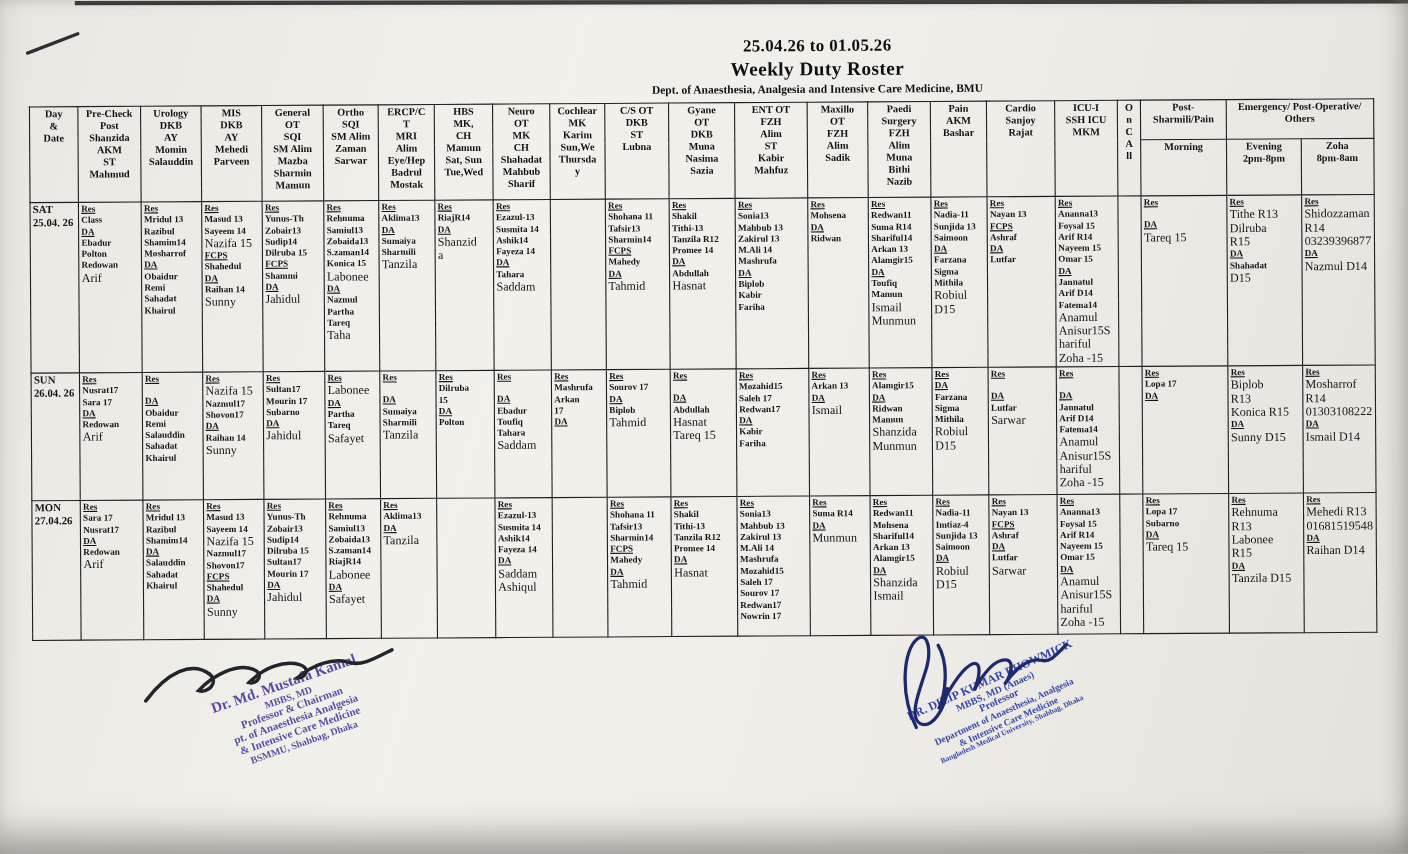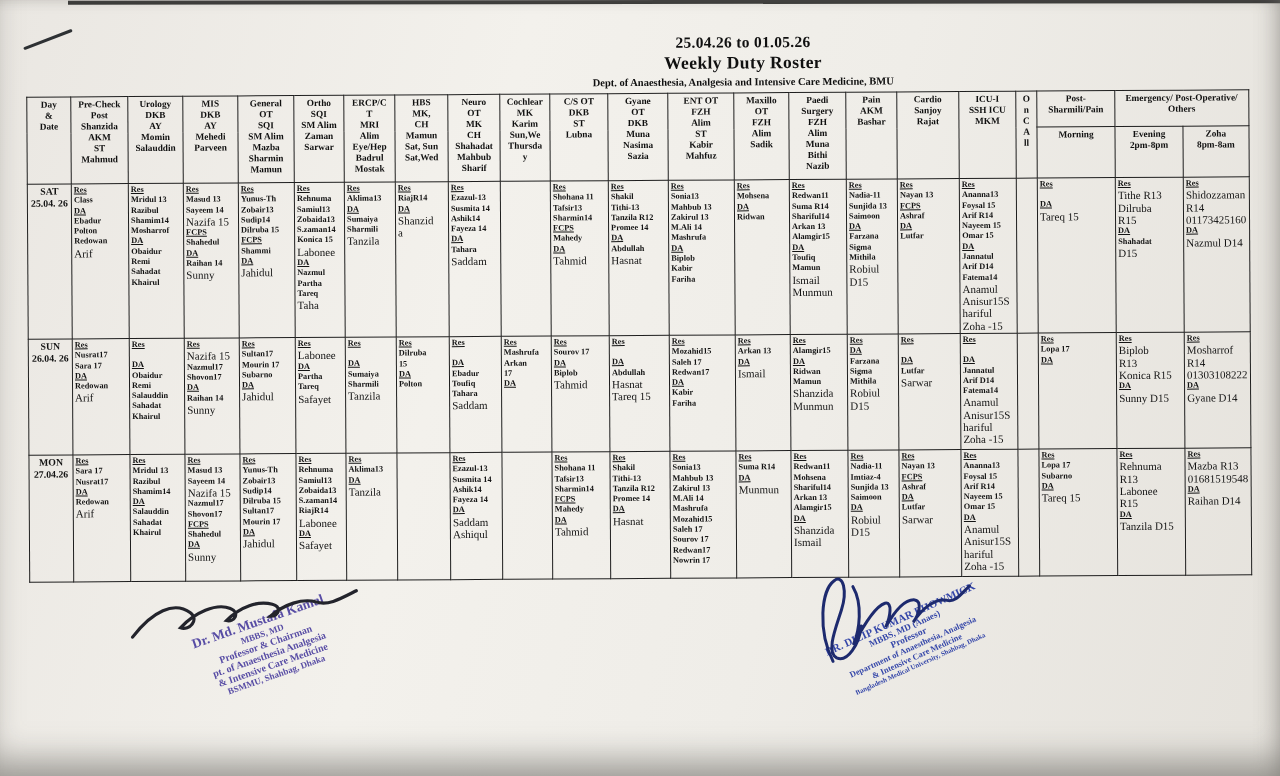--- a/index.html
+++ b/index.html
@@ -17,21 +17,21 @@
   .title-heading{font-size:17.5px;font-weight:700;margin-top:1px;letter-spacing:.4px;}
   .title-dept{font-size:10.5px;font-weight:700;margin-top:3px;}
   table.roster{position:absolute;left:28px;top:93px;border-collapse:collapse;table-layout:fixed;}
   .roster th,.roster td{border:1.4px solid #1f1f1f;vertical-align:top;padding:1px 2px;overflow:hidden;}
   .roster th{font-size:9.3px;font-weight:700;white-space:pre-line;line-height:1.18;text-align:center;padding-top:2px;color:#101010;}
   .roster td{font-size:8.3px;line-height:1.24;text-align:left;color:#141414;}
   .roster td .ln{font-weight:700;}
   .roster td .kw{text-decoration:underline;}
   .roster td .lg{font-weight:400;font-size:11px;line-height:1.12;}
   .roster td .gap{height:10px;}
-  .roster td.day-cell{text-align:center;}
+  .roster td.day-cell{text-align:left;}
   .roster td.day-cell .ln{font-size:9.8px;}
   .stamp-text{position:absolute;z-index:20;text-align:center;}
   .stamp-left{left:140px;top:610px;width:250px;transform:rotate(-19deg);color:#4b3f9f;opacity:.92;}
   .stamp-left div:nth-child(1){font-size:13.5px;font-weight:700;}
   .stamp-left div:nth-child(2){font-size:9px;font-weight:700;}
   .stamp-left div:nth-child(3){font-size:10px;font-weight:700;}
   .stamp-left div:nth-child(4){font-size:10px;font-weight:700;}
   .stamp-left div:nth-child(5){font-size:10px;font-weight:700;}
   .stamp-left div:nth-child(6){font-size:9px;font-weight:700;}
   .stamp-right{left:778px;top:612px;width:260px;transform:rotate(-24deg);color:#2b3ea6;opacity:.95;}
@@ -120,21 +120,21 @@
 MRI
 Alim
 Eye/Hep
 Badrul
 Mostak</th>
             <th rowspan="2">HBS
 MK,
 CH
 Mamun
 Sat, Sun
-Sat,Wed</th>
+Tue,Wed</th>
             <th rowspan="2">Neuro
 OT
 MK
 CH
 Shahadat
 Mahbub
 Sharif</th>
             <th rowspan="2">Cochlear
 MK
 Karim
@@ -385,21 +385,21 @@
               <div class="ln lg">Dilruba</div>
               <div class="ln lg">R15</div>
               <div class="ln kw">DA</div>
               <div class="ln">Shahadat</div>
               <div class="ln lg">D15</div>
             </td>
             <td>
               <div class="ln kw">Res</div>
               <div class="ln lg">Shidozzaman</div>
               <div class="ln lg">R14</div>
-              <div class="ln lg">01173425160</div>
+              <div class="ln lg">03239396877</div>
               <div class="ln kw">DA</div>
               <div class="ln lg">Nazmul D14</div>
             </td>
           </tr>
           <tr style="height: 116px;">
             <td class="day-cell">
               <div class="ln">SUN</div>
               <div class="ln">26.04. 26</div>
             </td>
             <td>
@@ -556,21 +556,21 @@
               <div class="ln lg">Konica R15</div>
               <div class="ln kw">DA</div>
               <div class="ln lg">Sunny D15</div>
             </td>
             <td>
               <div class="ln kw">Res</div>
               <div class="ln lg">Mosharrof</div>
               <div class="ln lg">R14</div>
               <div class="ln lg">01303108222</div>
               <div class="ln kw">DA</div>
-              <div class="ln lg">Gyane D14</div>
+              <div class="ln lg">Ismail D14</div>
             </td>
           </tr>
           <tr style="height: 127px;">
             <td class="day-cell">
               <div class="ln">MON</div>
               <div class="ln">27.04.26</div>
             </td>
             <td>
               <div class="ln kw">Res</div>
               <div class="ln">Sara 17</div>
@@ -734,21 +734,21 @@
               <div class="ln kw">Res</div>
               <div class="ln lg">Rehnuma</div>
               <div class="ln lg">R13</div>
               <div class="ln lg">Labonee</div>
               <div class="ln lg">R15</div>
               <div class="ln kw">DA</div>
               <div class="ln lg">Tanzila D15</div>
             </td>
             <td>
               <div class="ln kw">Res</div>
-              <div class="ln lg">Mazba R13</div>
+              <div class="ln lg">Mehedi R13</div>
               <div class="ln lg">01681519548</div>
               <div class="ln kw">DA</div>
               <div class="ln lg">Raihan D14</div>
             </td>
           </tr>
         </tbody>
     </table>
 
     <svg class="sig sig-left" width="250" height="62" viewBox="0 0 250 62">
       <path d="M6 50 C26 24 48 14 64 26 C73 33 63 44 54 41 C68 26 90 16 104 22 C114 26 108 36 100 34 C114 20 132 14 146 18 C156 21 152 30 144 30 C158 18 176 12 190 16 C202 20 214 13 230 5" fill="none" stroke="#23242c" stroke-width="3.2" stroke-linecap="round"></path>

